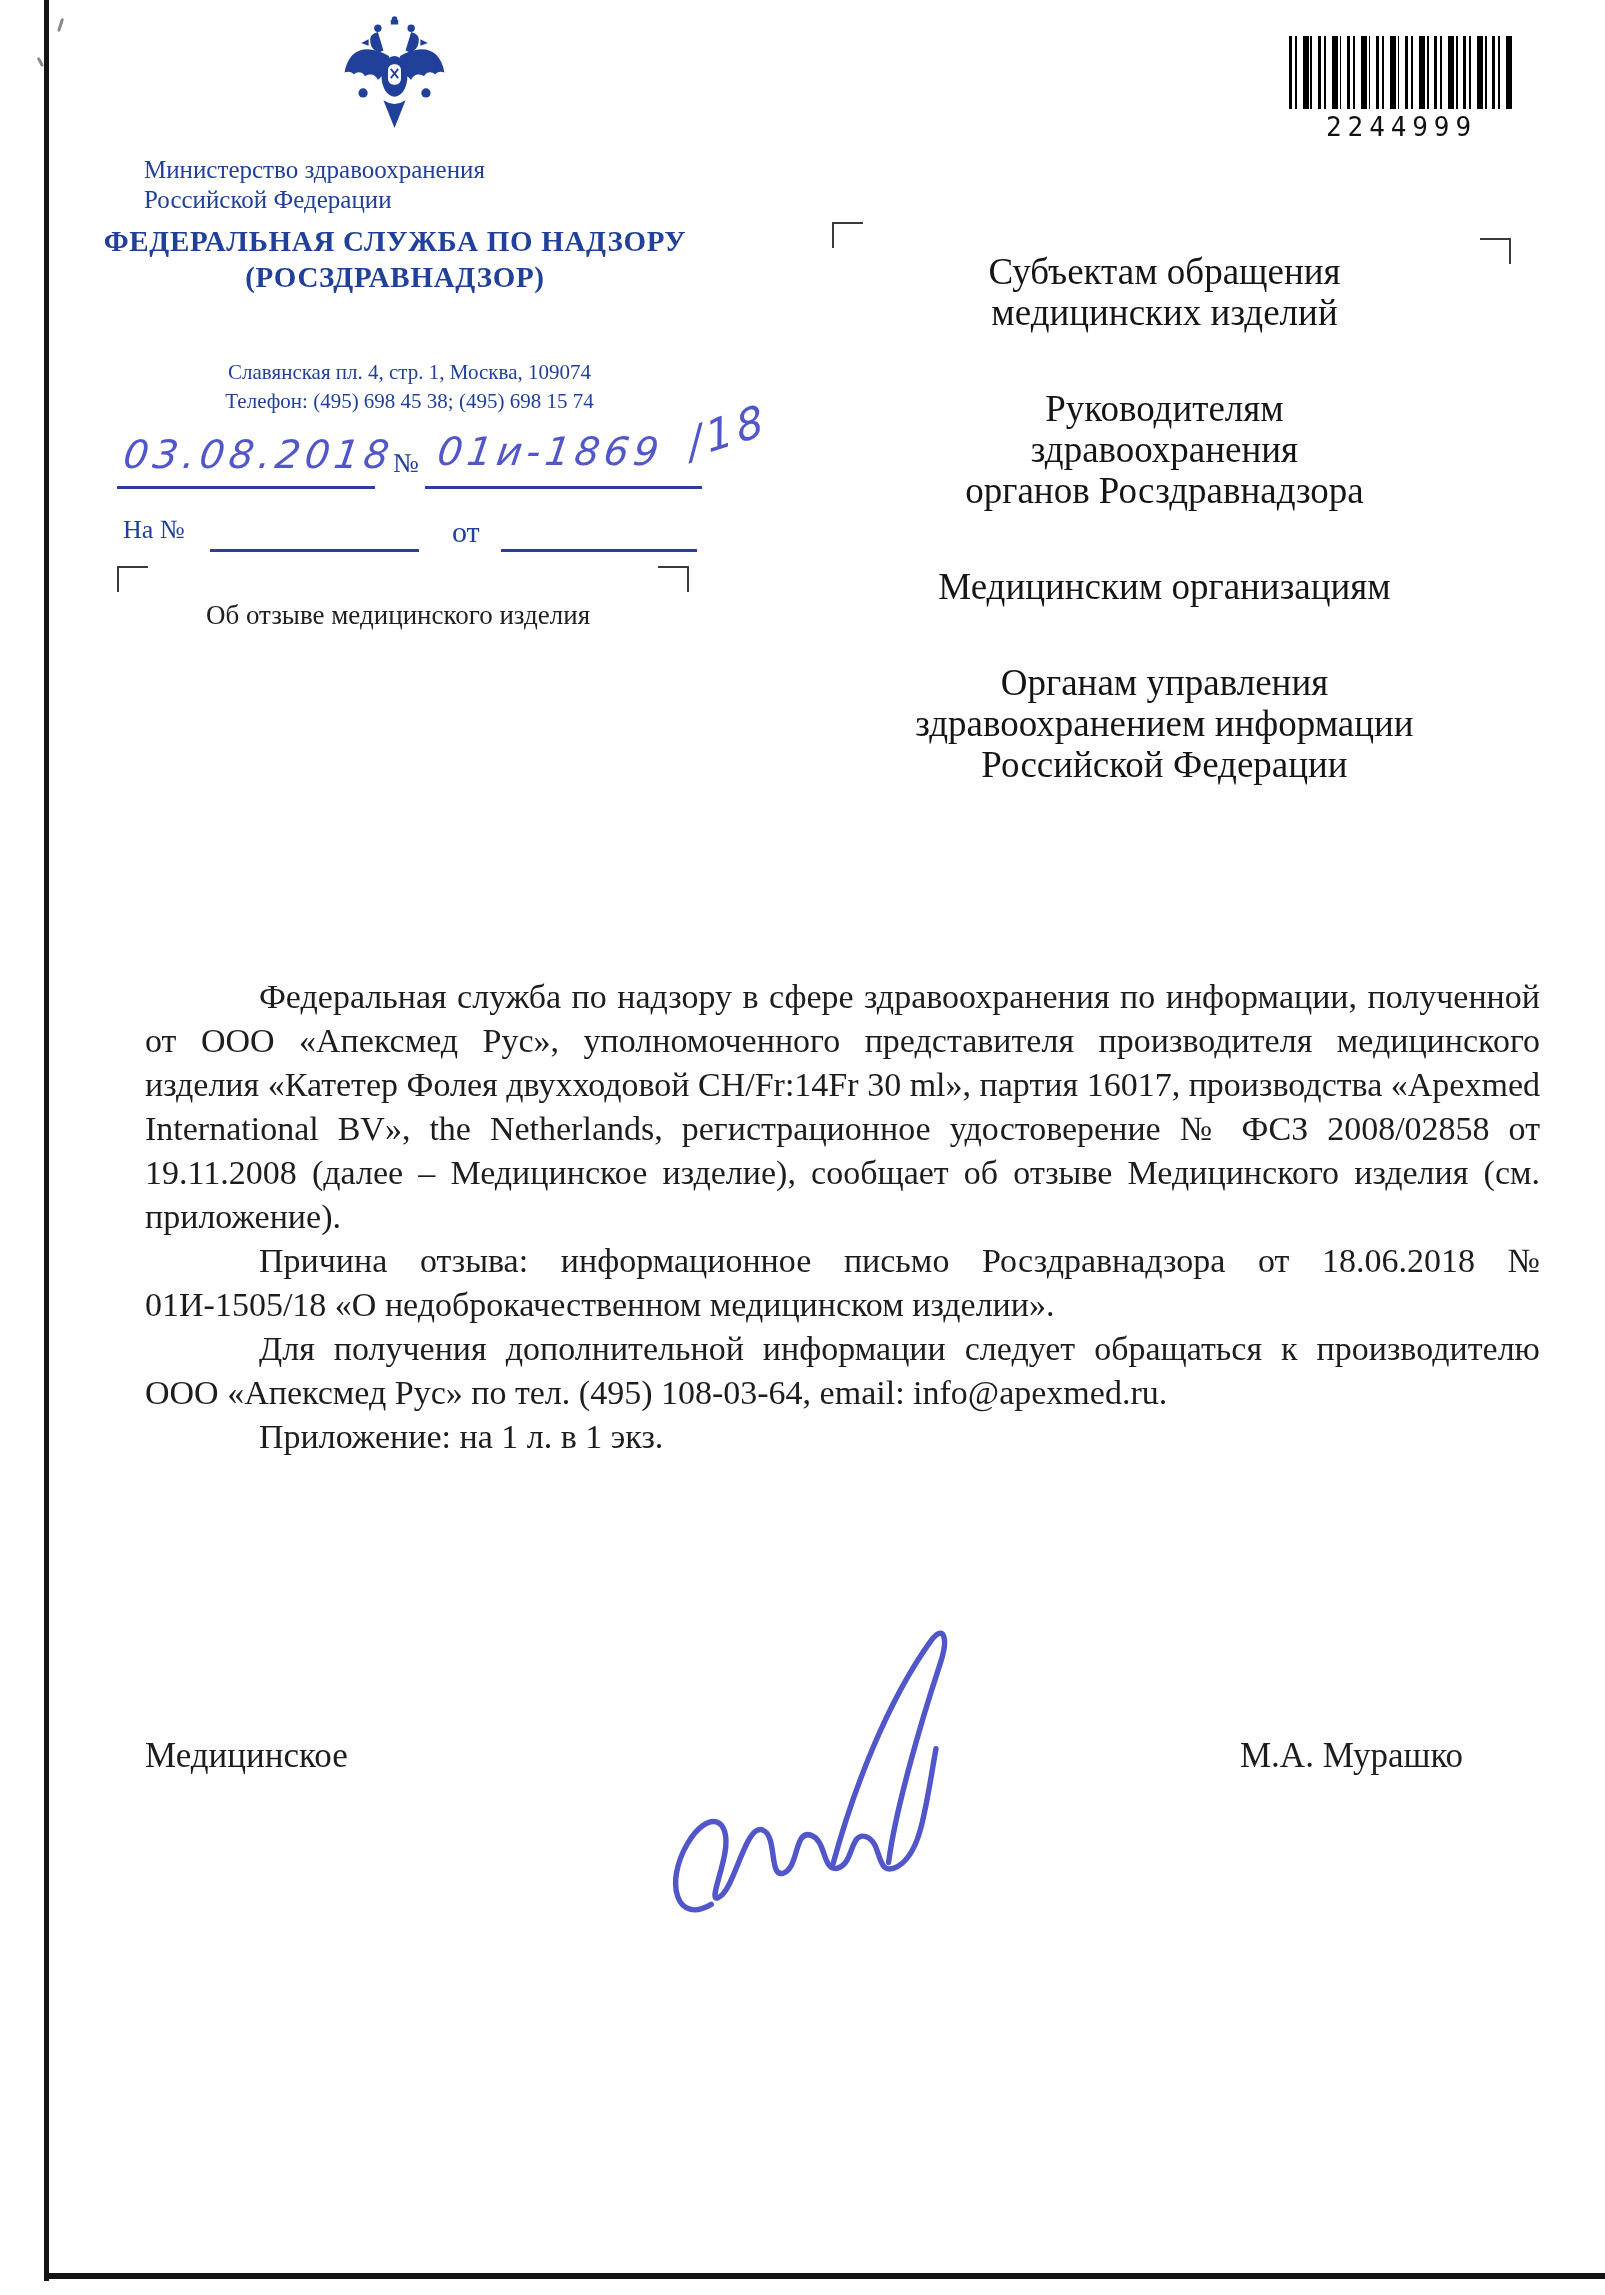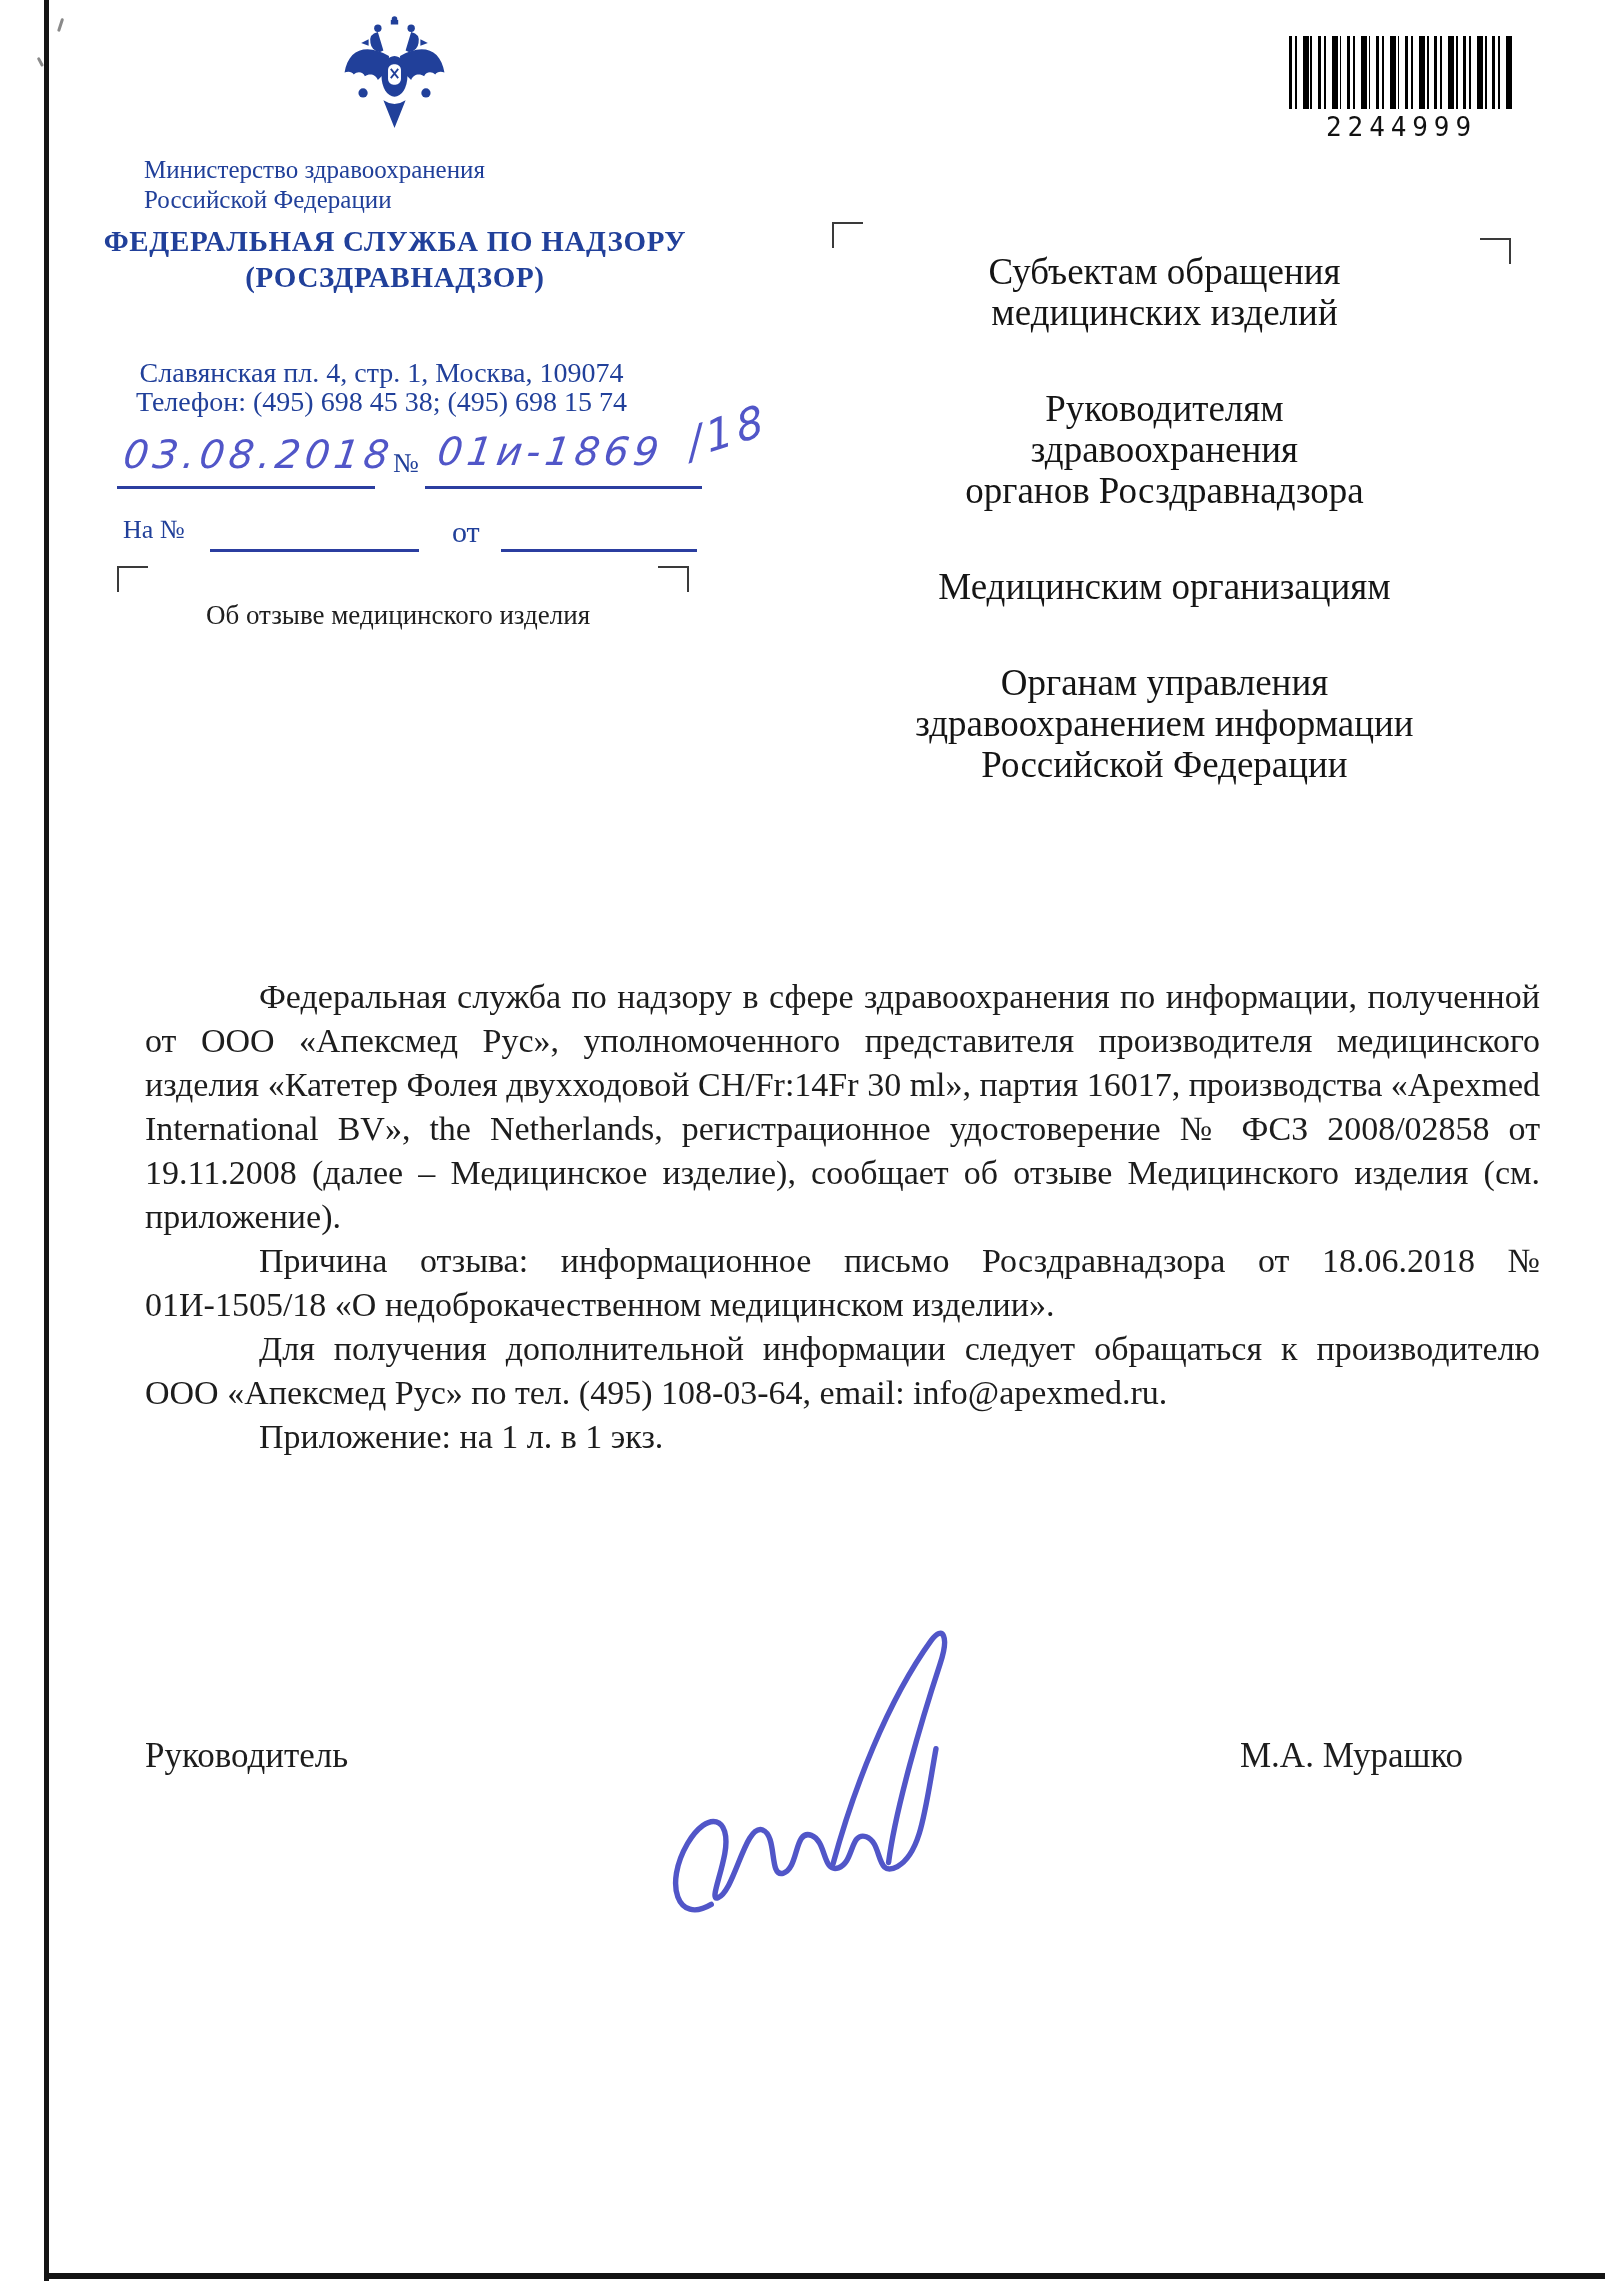--- a/index.html
+++ b/index.html
@@ -24,22 +24,22 @@
   .speck{position:absolute;background:#8a8a8a;border-radius:2px;}
   .speck1{left:59px;top:18px;width:3.3px;height:14.4px;transform:rotate(18deg);}
   .speck2{left:39px;top:57px;width:2.6px;height:10.4px;transform:rotate(-28deg);}
 
   
   .emblem{position:absolute;left:339px;top:13px;width:111px;height:134px;color:var(--ink_blue);}
   .ministry{position:absolute;left:144px;top:155px;width:502px;text-align:left;
     color:var(--ink_blue);font-weight:normal;font-size:25px;line-height:30px;}
   .service{position:absolute;left:98px;top:223px;width:594px;text-align:center;
     color:var(--ink_blue);font-weight:bold;font-size:29px;line-height:36px;letter-spacing:0.7px;}
-  .contacts{position:absolute;left:104px;top:358px;width:555px;text-align:center;
-    color:var(--ink_blue);font-size:28px;line-height:29px;}
+  .contacts{position:absolute;left:132px;top:358px;width:555px;text-align:center;
+    color:var(--ink_blue);font-size:21px;line-height:29px;}
 
   .hand{
     font-family:"DejaVu Sans", sans-serif;font-style:italic;color:var(--hand_ink);
     letter-spacing:4.6px;transform:skewX(-8deg);display:inline-block;
   }
   .hand-date{position:absolute;left:124px;top:432px;font-size:39px;}
   .num-sign{position:absolute;left:393px;top:448px;color:var(--ink_blue);font-size:27px;}
   .hand-number{position:absolute;left:438px;top:429px;font-size:39px;}
   .hand-slash{position:absolute;left:686px;top:406px;font-size:43px;transform:rotate(-18deg) skewX(-8deg);}
   .form-line{position:absolute;height:2.6px;background:var(--form_line);}
@@ -180,21 +180,21 @@
     </div>
   </div>
 
   <div class="letter-body">
     <p>Федеральная служба по надзору в сфере здравоохранения по информации, полученной от ООО «Апексмед Рус», уполномоченного представителя производителя медицинского изделия «Катетер Фолея двухходовой CH/Fr:14Fr 30 ml», партия 16017, производства «Apexmed International BV», the Netherlands, регистрационное удостоверение № ФСЗ 2008/02858 от 19.11.2008 (далее – Медицинское изделие), сообщает об отзыве Медицинского изделия (см. приложение).</p>
     <p>Причина отзыва: информационное письмо Росздравнадзора от 18.06.2018 № 01И-1505/18 «О недоброкачественном медицинском изделии».</p>
     <p>Для получения дополнительной информации следует обращаться к производителю ООО «Апексмед Рус» по тел. (495) 108-03-64, email: info@apexmed.ru.</p>
     <p class="attachment">Приложение: на 1 л. в 1 экз.</p>
   </div>
 
-  <div class="position-label">Руководитель</div>
+  <div class="position-label">Медицинское</div>
   <div class="signature">
     <svg viewBox="0 0 520 500" width="352" height="339" aria-hidden="true">
       <g fill="none" stroke="currentColor" stroke-width="8" stroke-linecap="round">
         <path d="M120 470 C70 500 50 440 85 380 C115 330 150 340 140 395 C133 432 118 465 130 460 C155 450 170 350 196 360 C218 369 205 430 226 424 C250 417 242 358 268 368 C291 377 284 424 308 416 C331 408 325 362 349 370 C374 379 362 432 395 414 C430 395 436 330 452 240"></path>
         <path d="M300 410 C330 300 380 170 445 80 C462 57 472 73 458 115 C430 200 392 330 382 408"></path>
       </g>
     </svg>
   </div>
   <div class="signer-name">М.А. Мурашко</div>
 

